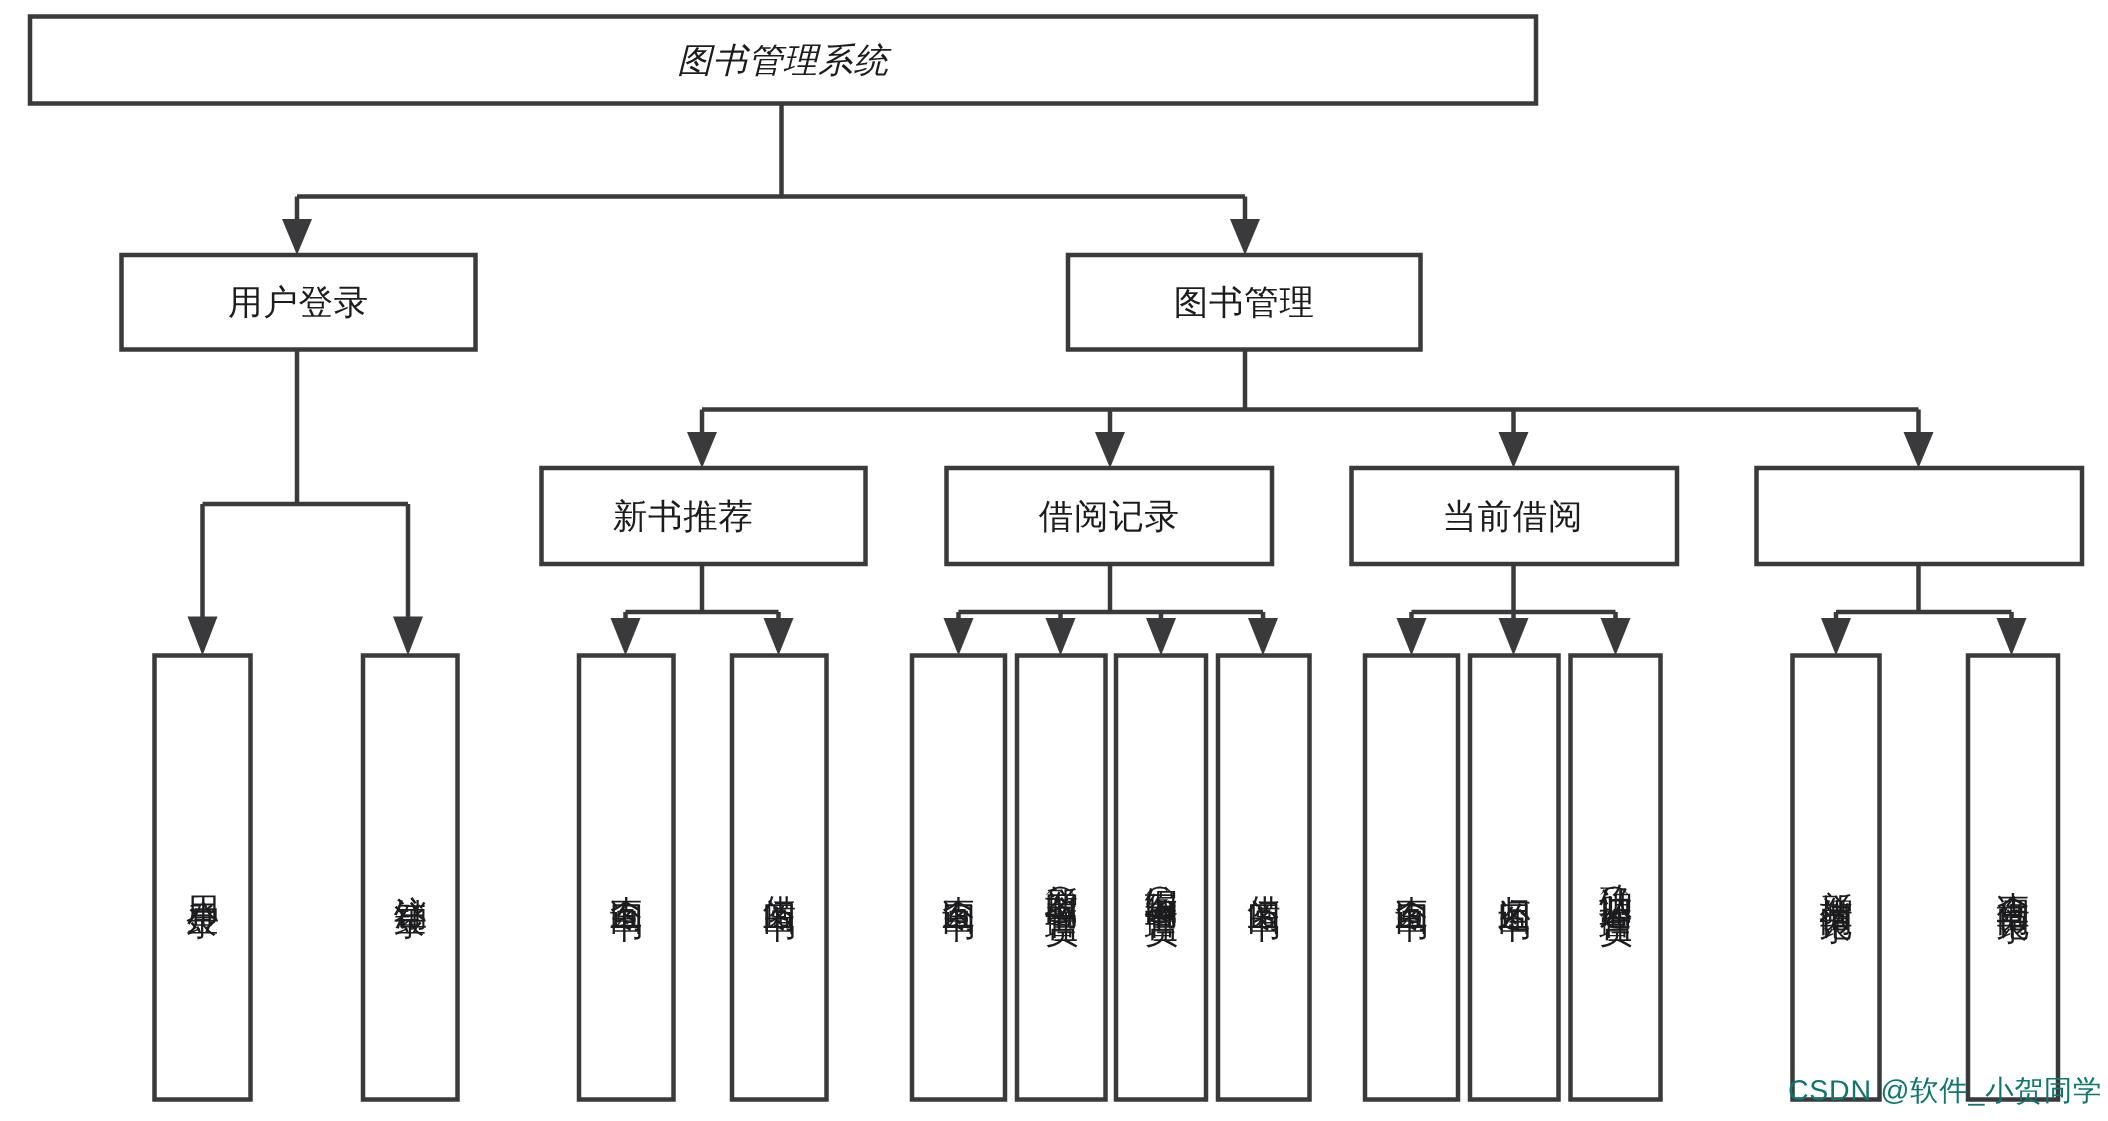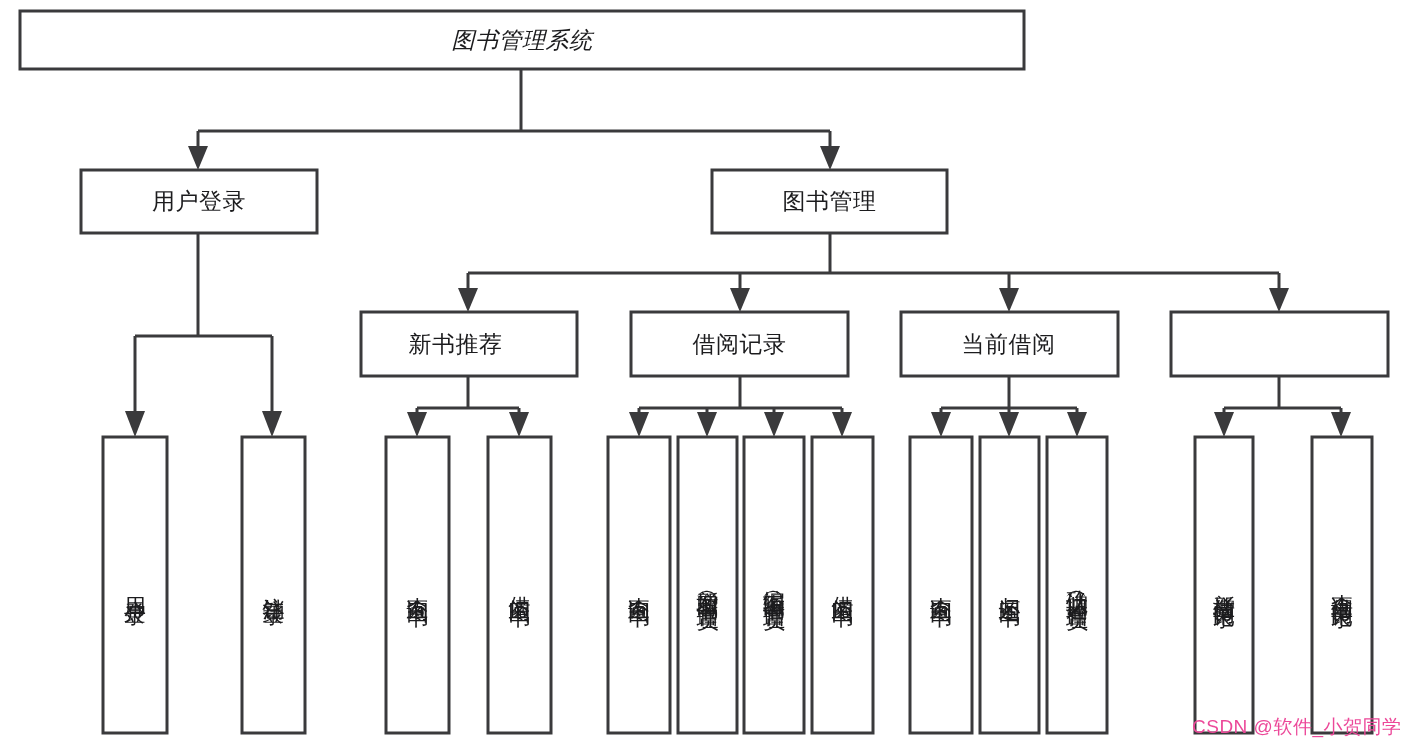--- a/index.html
+++ b/index.html
@@ -59,21 +59,21 @@
   }
   .node-label.vertical {
     writing-mode: vertical-rl;
     text-orientation: upright;
     font-size: 22px;
     letter-spacing: 3px;
     line-height: 1.1;
   }
   .watermark {
     position: absolute;
-    color: #ec4899;
+    color: #0f766e;
     font-size: 19px;
     font-family: "Liberation Sans", "DejaVu Sans", sans-serif;
     white-space: nowrap;
     letter-spacing: 0.5px;
   }
 </style>
 </head>
 <body>
 
 <div id="diagram-root">

